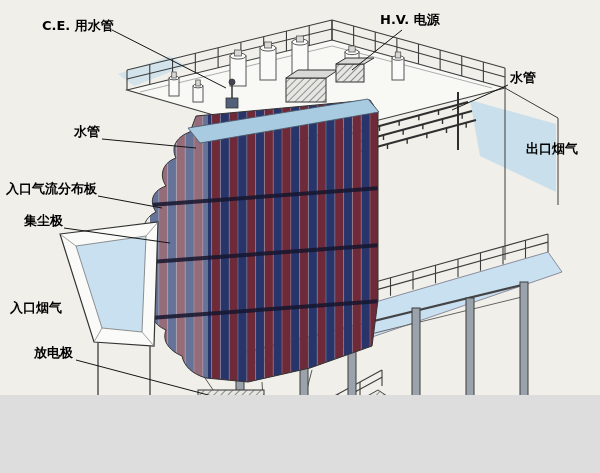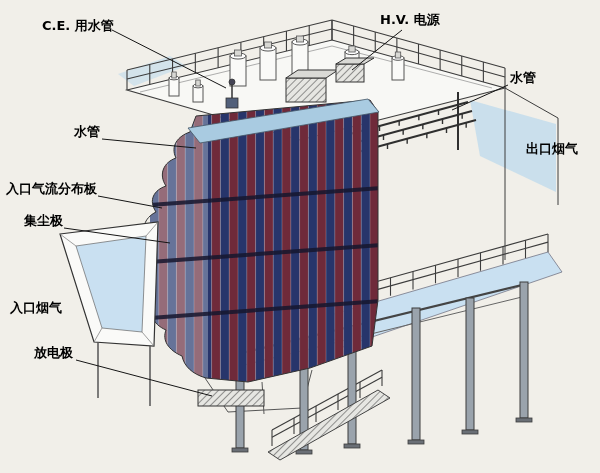--- a/index.html
+++ b/index.html
@@ -1,17 +1,17 @@
 <!DOCTYPE html>
 <html style="--background: #f1efe9; --line: #3c3c3c; --plate-navy: #27356b; --plate-maroon: #6f2a3a; --plate-top: #a9cbe1; --water-blue: #b9d8ec; --floor-blue: #c9e0f1; --steel: #9aa3ac; --white: #fafaf8;"><head>
 <meta charset="utf-8">
 <style>
   html,body{margin:0;padding:0}
   body{font-family:"DejaVu Sans",sans-serif;background:#ddd}
-  .stage{position:relative;width:600px;height:473px;background:var(--background,#f1efe9);overflow:hidden}
+  .stage{position:relative;width:600px;height:395px;background:var(--background,#f1efe9);overflow:hidden}
   svg{display:block}
   .label{font-size:13px;font-weight:bold;fill:#000;font-family:"DejaVu Sans",sans-serif}
   .leader{stroke:#151515;stroke-width:1;fill:none}
   .wire{stroke:var(--line,#3c3c3c);fill:none}
 </style>
 </head>
 <body>
 
 <div class="stage">
 <svg id="scene" viewBox="0 0 600 473" width="600" height="473">

